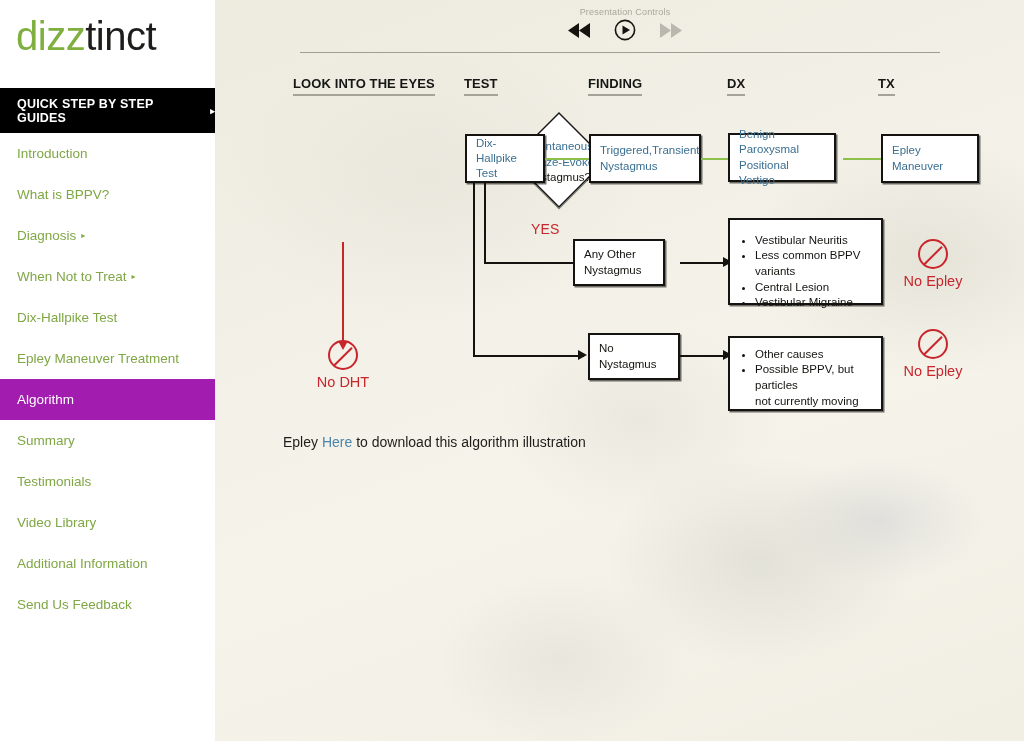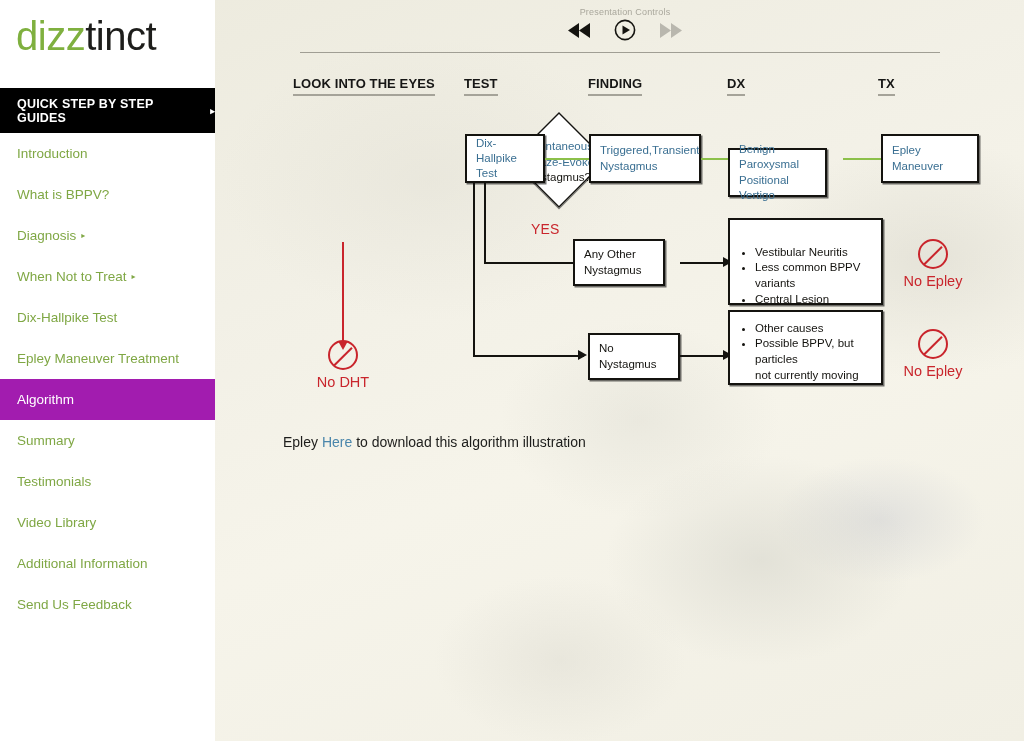--- a/index.html
+++ b/index.html
@@ -384,21 +384,21 @@
       <div class="arrowhead ah-right-green" style="left:374px; top:153.5px;"></div>
 
       <div class="node link-text" style="left:374px; top:134px; width:112px; height:49px;">
         <span style="white-space:pre-line;">Triggered,Transient
 Nystagmus</span>
       </div>
 
       <div class="ln-h green" style="left:486px; top:158px; width:27px;"></div>
       <div class="arrowhead ah-right-green" style="left:513px; top:153.5px;"></div>
 
-      <div class="node link-text" style="left:513px; top:148px; width:99px; height:49px;justify-content:center;">
+      <div class="node link-text" style="left:513px; top:133px; width:108px; height:49px;justify-content:center;">
         <span style="white-space:pre-line;">Benign Paroxysmal
 Positional Vertigo</span>
       </div>
 
       <div class="ln-h green" style="left:628px; top:158px; width:38px;"></div>
       <div class="arrowhead ah-right-green" style="left:666px; top:153.5px;"></div>
 
       <div class="node link-text" style="left:666px; top:134px; width:98px; height:49px;">
         <span style="white-space:pre-line;">Epley
 Maneuver</span>
@@ -421,21 +421,21 @@
       <div class="arrowhead ah-right-black" style="left:363px; top:349.5px;"></div>
 
       <div class="node black-text" style="left:358px; top:239px; width:92px; height:47px;">
         <span style="white-space:pre-line;">Any Other
 Nystagmus</span>
       </div>
 
       <div class="ln-h blackline" style="left:465px; top:262px; width:46px;"></div>
       <div class="arrowhead ah-right-black" style="left:508px; top:256.5px;"></div>
 
-      <div class="node black-text" style="left:513px; top:218px; width:155px; height:87px; align-items:flex-start; padding-top:24px;">
+      <div class="node black-text" style="left:513px; top:218px; width:155px; height:87px; align-items:flex-start; padding-top:12px;">
         <ul id="dx-list-middle">
             <li>Vestibular Neuritis</li>
             <li>Less common BPPV</li>
             <li style="list-style: none;">variants</li>
             <li>Central Lesion</li>
             <li>Vestibular Migraine</li>
           </ul>
       </div>
 
       <div class="nosign" style="left:673px; top:239px; width:90px;">
@@ -444,21 +444,21 @@
       </div>
 
       <div class="node black-text" style="left:373px; top:333px; width:92px; height:47px;">
         <span style="white-space:pre-line;">No
 Nystagmus</span>
       </div>
 
       <div class="ln-h blackline" style="left:465px; top:355px; width:46px;"></div>
       <div class="arrowhead ah-right-black" style="left:508px; top:349.5px;"></div>
 
-      <div class="node black-text" style="left:513px; top:310px; width:155px; height:75px; align-items:flex-start; padding-top:8px;">
+      <div class="node black-text" style="left:513px; top:336px; width:155px; height:75px; align-items:flex-start; padding-top:8px;">
         <ul id="dx-list-bottom">
             <li>Other causes</li>
             <li>Possible BPPV, but</li>
             <li style="list-style: none;">particles</li>
             <li style="list-style: none;">not currently moving</li>
           </ul>
       </div>
 
       <div class="nosign" style="left:673px; top:329px; width:90px;">
         <div class="circle"></div>

